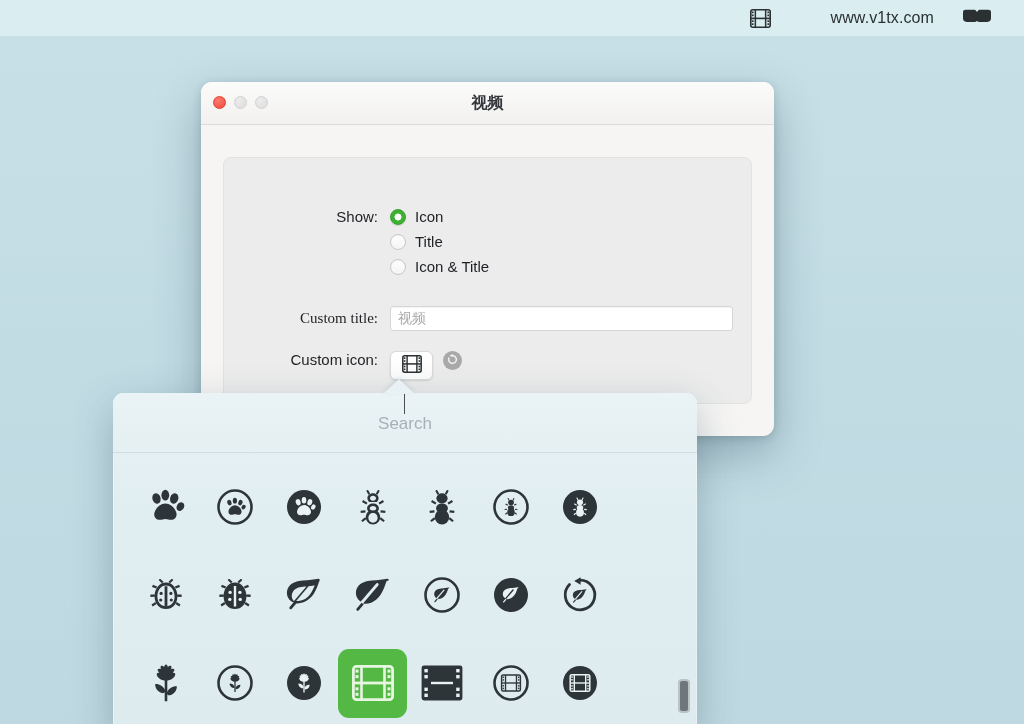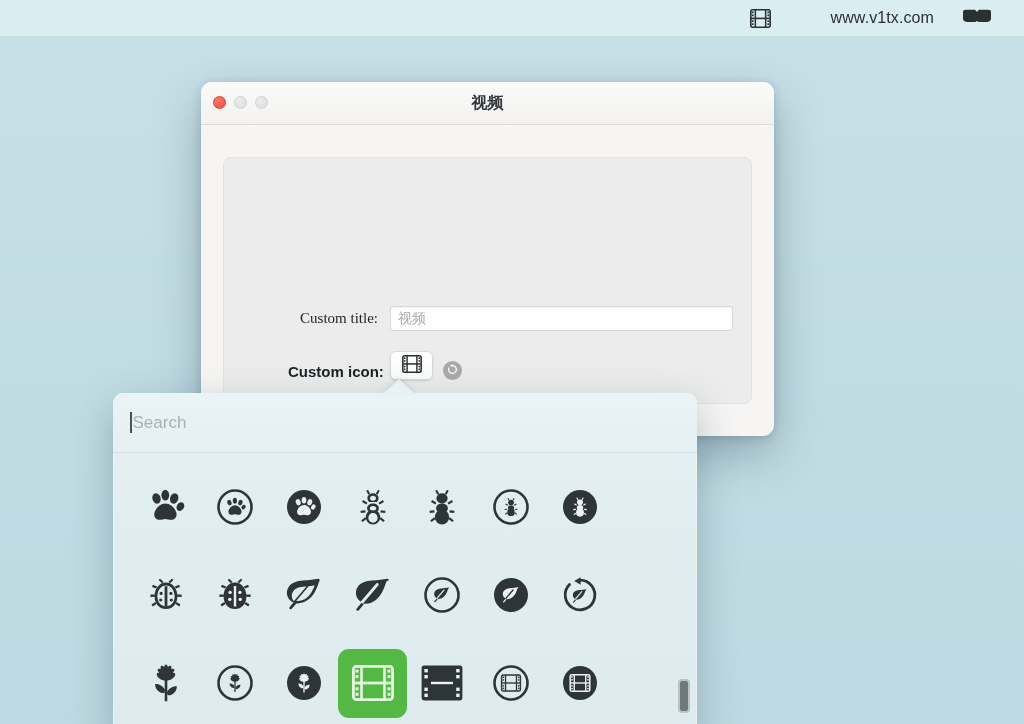--- a/index.html
+++ b/index.html
@@ -155,21 +155,21 @@
     border: 1px solid #d6d6d6;
     border-radius: 3px;
     box-shadow: inset 0 1px 1px rgba(0,0,0,.05);
     display: flex; align-items: center;
     padding: 0 7px;
     font-size: 14px;
   }
   #title-input .placeholder { color: #a8a8a8; }
 
   
-  #row-icon { left: 86px; top: 268px; align-items: flex-end; font-weight: bold; }
+  #row-icon { left: 86px; top: 268px; align-items: flex-start; }
   #row-icon .row-label { width: 90px; }
   #icon-button {
     margin-left: 12px;
     width: 43px; height: 29px;
     background: linear-gradient(180deg,#ffffff,#fbfbfb);
     border: 1px solid #d9d9d9;
     border-radius: 6px;
     box-shadow: 0 1px 2px rgba(0,0,0,.12);
     display: flex; align-items: center; justify-content: center;
   }
@@ -200,20 +200,21 @@
     border-bottom: 15px solid #e8f2f4;
     filter: drop-shadow(0 -2px 2px rgba(35,65,80,.12));
     z-index: 2;
   }
   #search-area {
     height: 60px;
     border-bottom: 1px solid #cfdde1;
     display: flex; align-items: center;
     padding: 0 17px;
     background: linear-gradient(180deg,#eaf3f5,#e5f0f2);
+    flex-direction: column;
   }
   #search-caret {
     width: 1.5px; height: 21px;
     background: #4a4f52;
     margin-right: 1px;
   }
   #search-placeholder {
     font-size: 17px;
     color: #a7b2b6;
   }
@@ -300,20 +301,37 @@
       <div id="traffic">
         <div class="light close"></div>
         <div class="light min"></div>
         <div class="light max"></div>
       </div>
       <div id="window-title">视频</div>
     </div>
 
     <div id="panel">
 
+      <div class="row" id="row-show" style="top:50px;left:64px;">
+        <div class="row-label">Show:</div>
+        <div class="radio-group">
+          <div class="radio-line">
+            <span class="radio on"></span>
+            <span class="radio-text">Icon</span>
+          </div>
+          <div class="radio-line">
+            <span class="radio"></span>
+            <span class="radio-text">Title</span>
+          </div>
+          <div class="radio-line">
+            <span class="radio"></span>
+            <span class="radio-text">Icon &amp; Title</span>
+          </div>
+        </div>
+      </div>
 
       <div class="row" id="row-title" style="top:148px;left:64px;">
         <div class="row-label">Custom title:</div>
         <div id="title-input">
           <span class="placeholder">视频</span>
         </div>
       </div>
 
       <div class="row" id="row-icon" style="top:193px;left:64px;">
         <div class="row-label">Custom icon:</div>

